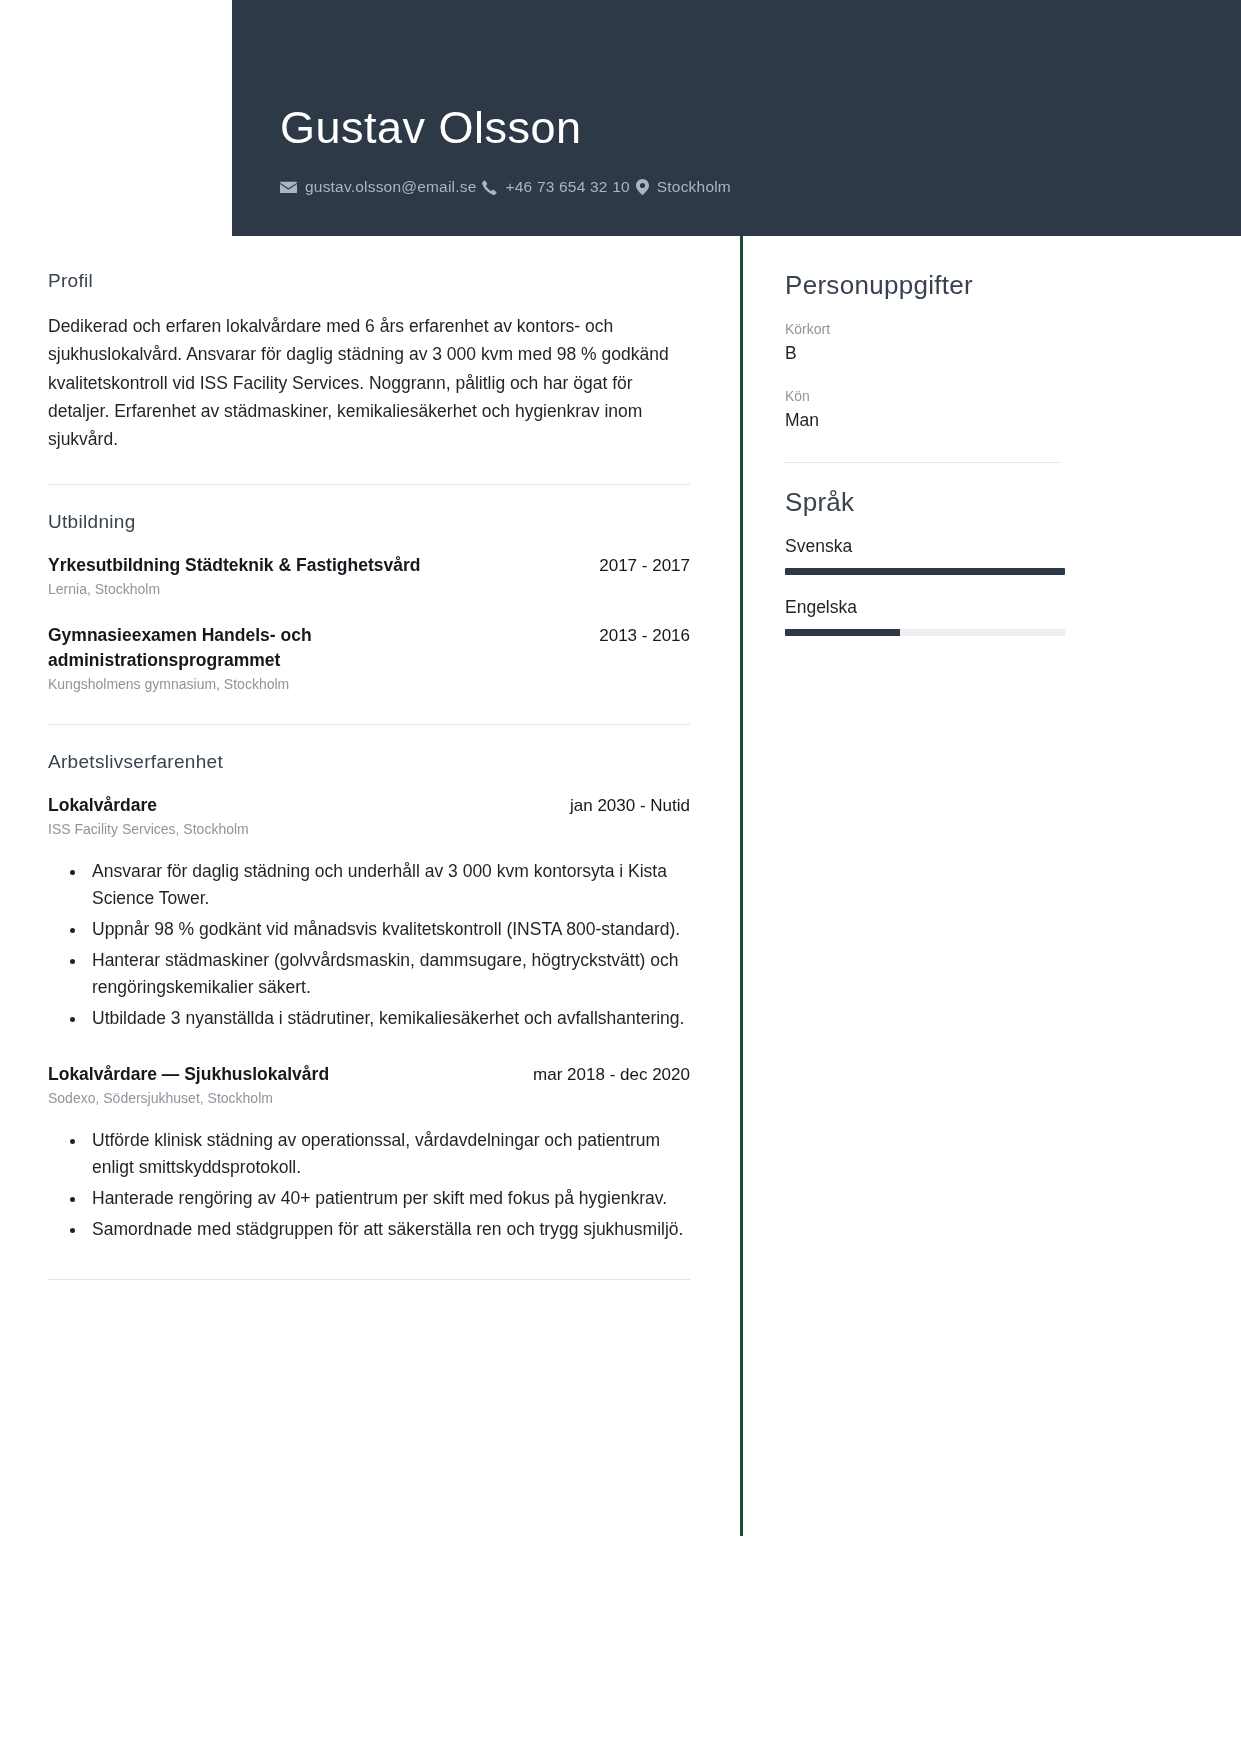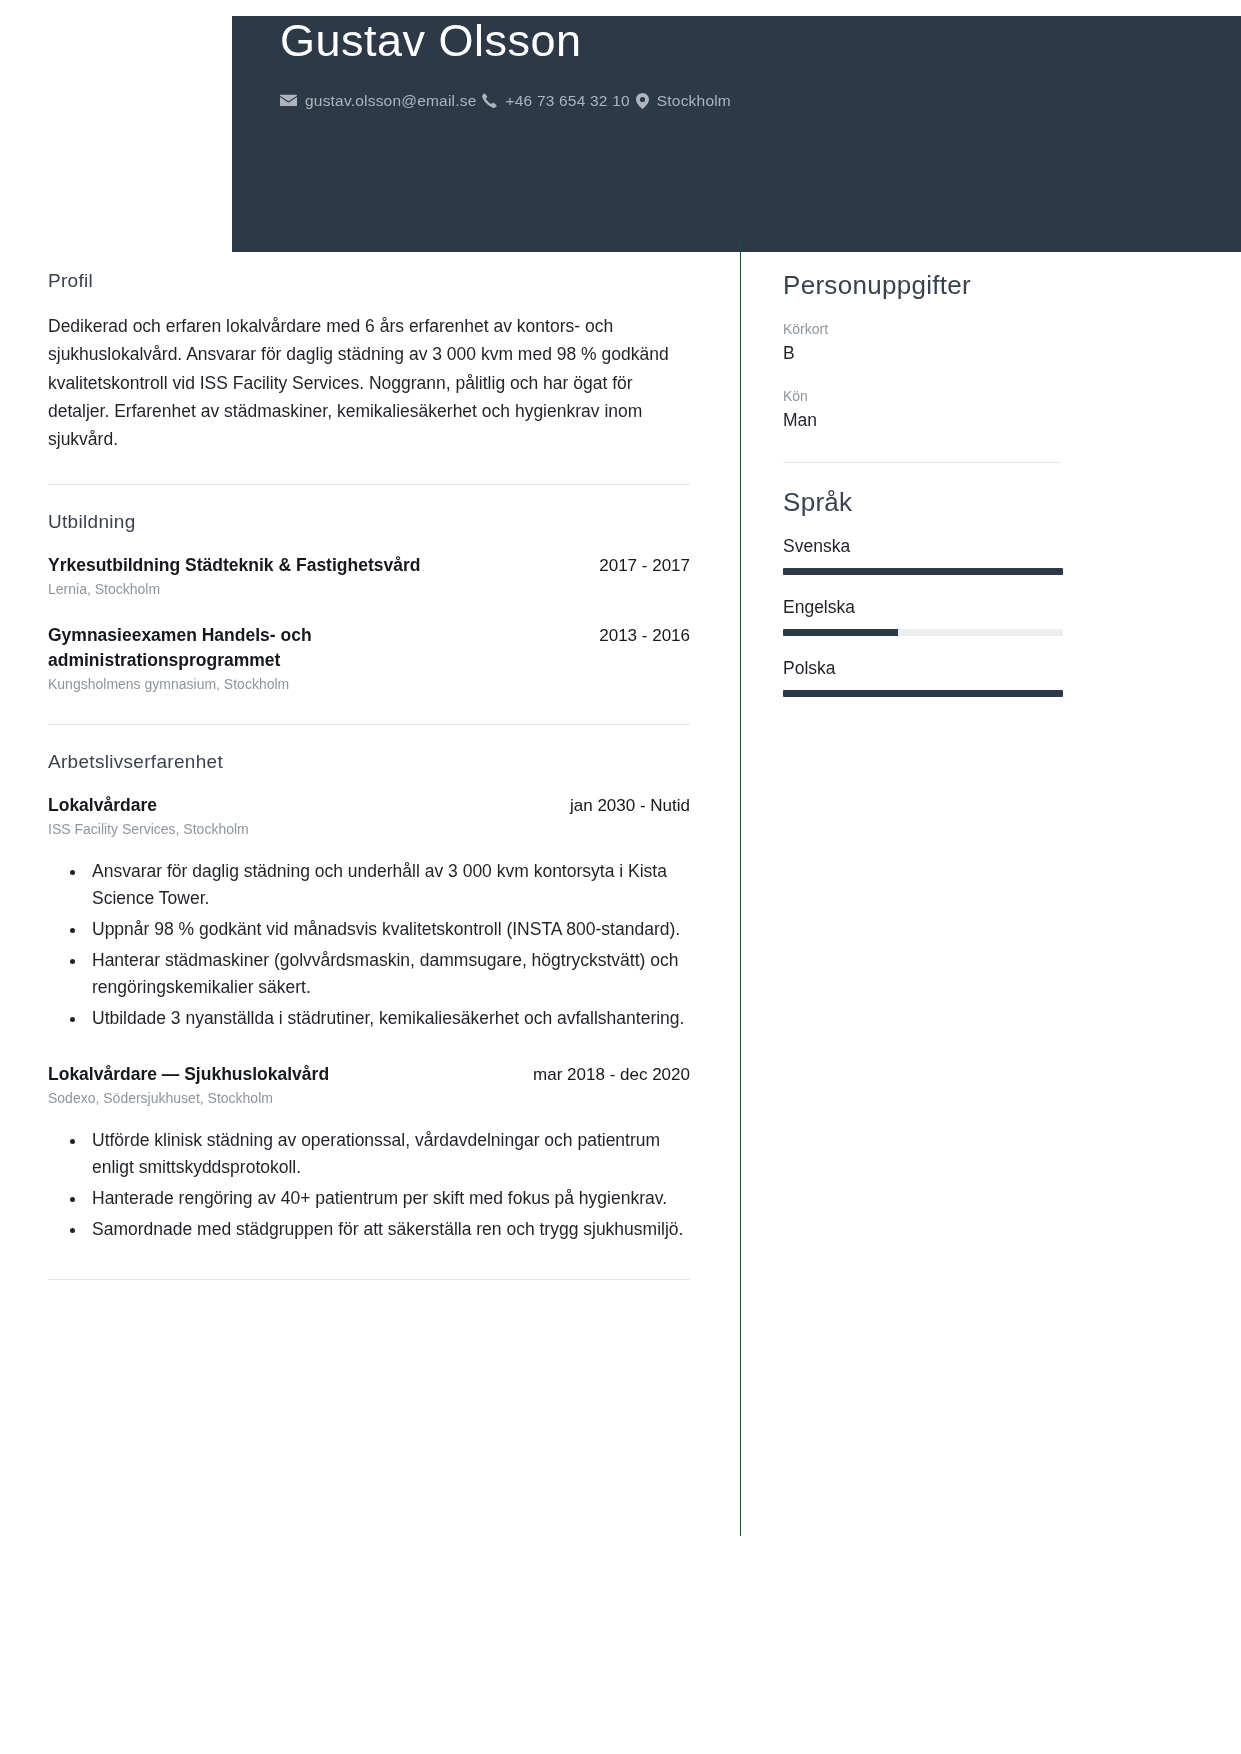--- a/index.html
+++ b/index.html
@@ -15,28 +15,28 @@
     width: 1241px;
     height: 1754px;
     background: #ffffff;
     overflow: hidden;
   }
 
   
   .header {
     position: absolute;
     left: 232px;
-    top: 16px;
+    top: 0;
     width: 1009px;
     height: 236px;
     background: #2e3947;
     padding: 0 0 0 48px;
     display: flex;
     flex-direction: column;
-    justify-content: flex-start;
+    justify-content: flex-end;
   }
   .header-name {
     color: #ffffff;
     font-size: 45px;
     font-weight: 400;
     letter-spacing: 0.5px;
     line-height: 1.1;
     margin-bottom: 26px;
   }
   .contact-row {
@@ -63,21 +63,21 @@
     width: 1241px;
     display: flex;
   }
   .col-main {
     width: 740px;
     padding: 34px 50px 0 48px;
   }
   .col-side {
     width: 501px;
     padding: 34px 180px 0 42px;
-    border-left: 1px solid #14532d;
+    border-left: 3px solid #14532d;
     min-height: 1300px;
   }
 
   
   h2.section-title {
     font-size: 19px;
     font-weight: 400;
     color: #39434f;
     letter-spacing: 0.3px;
     margin-bottom: 20px;
@@ -319,23 +319,17 @@
           </div>
         </div>
 
         <div class="lang-item">
           <div class="lang-name">Engelska</div>
           <div class="lang-bar">
             <div class="lang-fill" style="width: 41%;"></div>
           </div>
         </div>
 
-        <div class="lang-item">
-          <div class="lang-name">Polska</div>
-          <div class="lang-bar">
-            <div class="lang-fill" style="width: 100%;"></div>
-          </div>
-        </div>
       </section>
 
     </div>
   </div>
 </div>
 
 </body></html>

